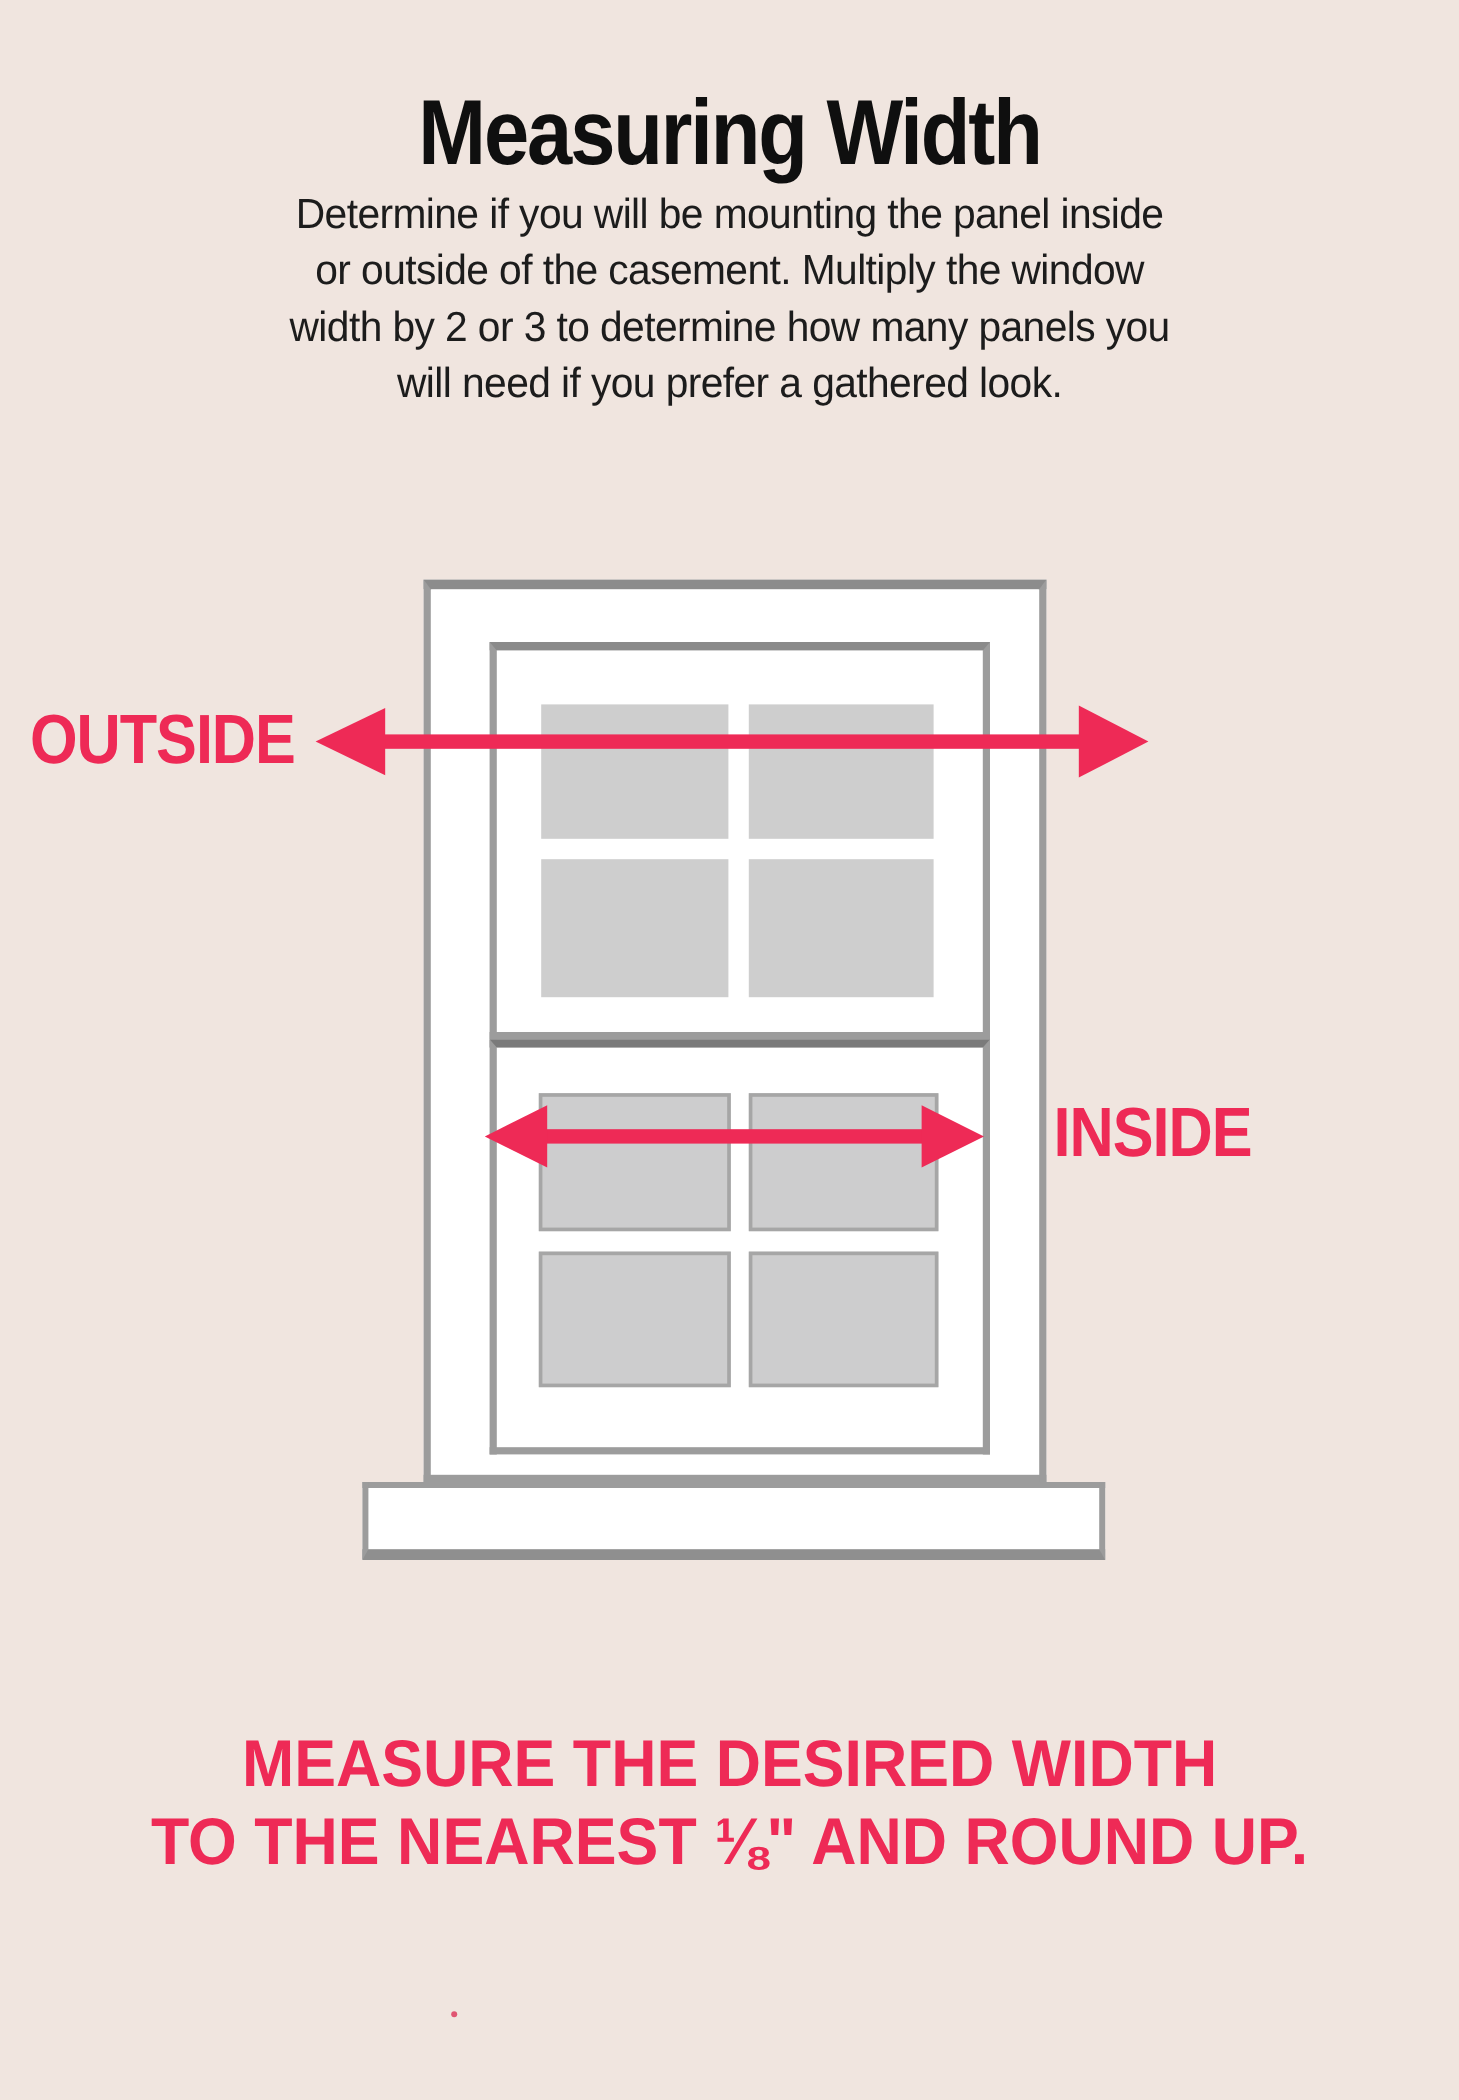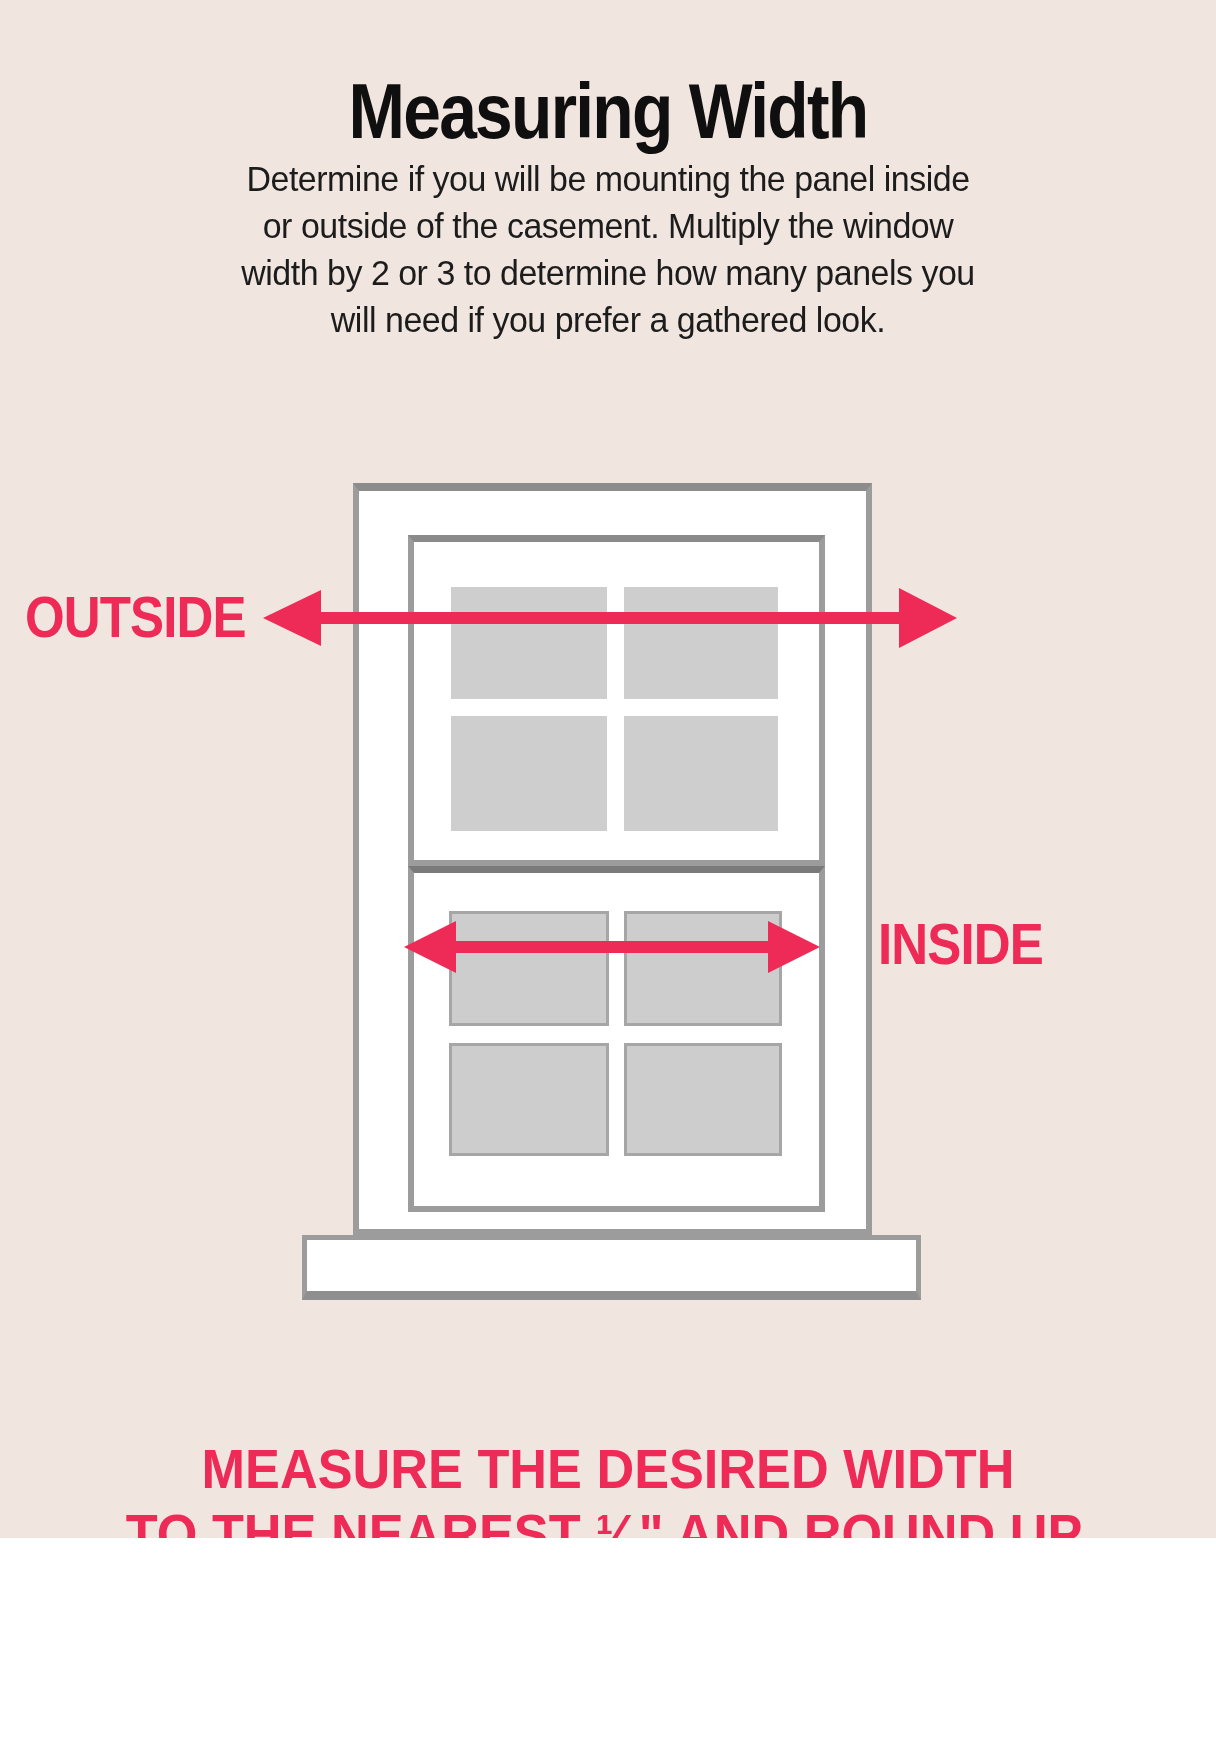--- a/index.html
+++ b/index.html
@@ -1,18 +1,18 @@
 <!DOCTYPE html>
 <html style="--bg: #f0e5df; --accent: #ee2a56;"><head>
 <meta charset="utf-8">
 <style>
   html,body{margin:0;padding:0;}
   .canvas{
     position:relative;
-    width:1216px;height:1538px;
+    width:1216px;height:1750px;
     background:var(--bg,#f0e5df);
     overflow:hidden;
     font-family:"Liberation Sans", sans-serif;
   }
   
   .title{
     position:absolute;left:0;right:0;top:64px;
     text-align:center;
     font-size:77px;line-height:95px;font-weight:700;
     letter-spacing:-2px;color:#0f0f0f;

